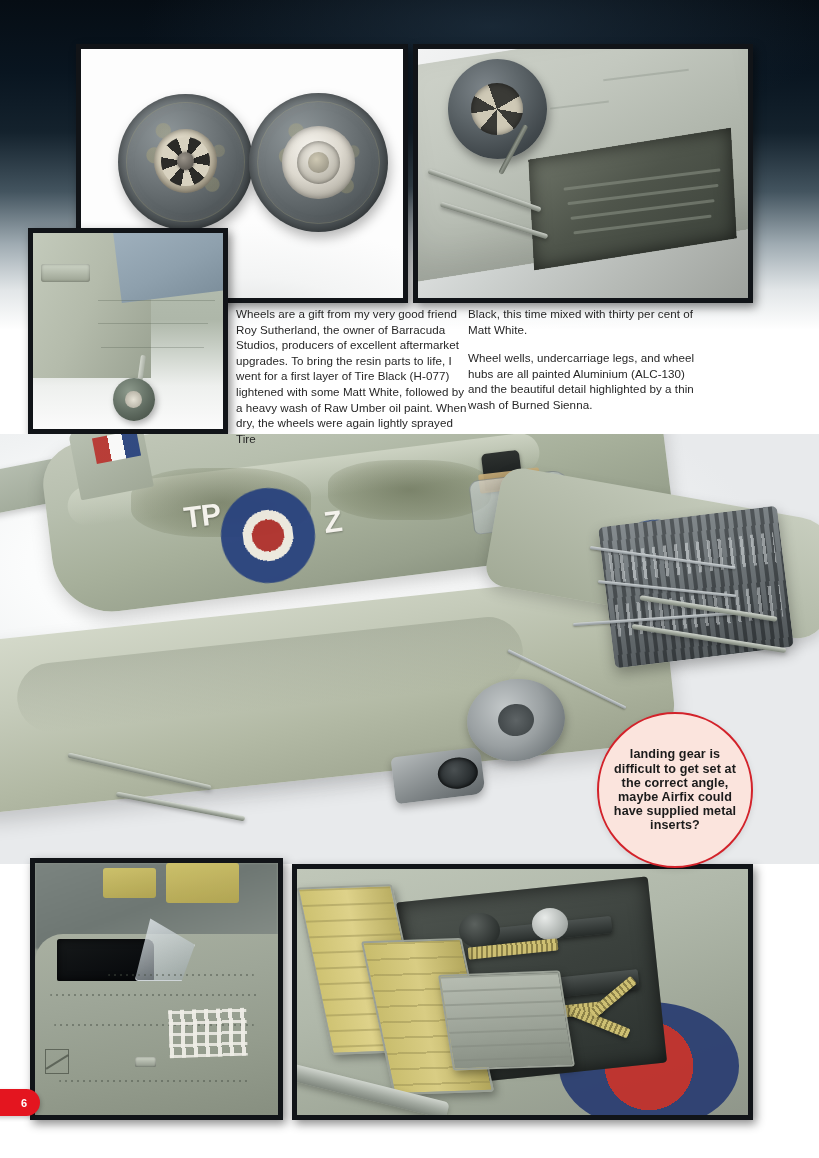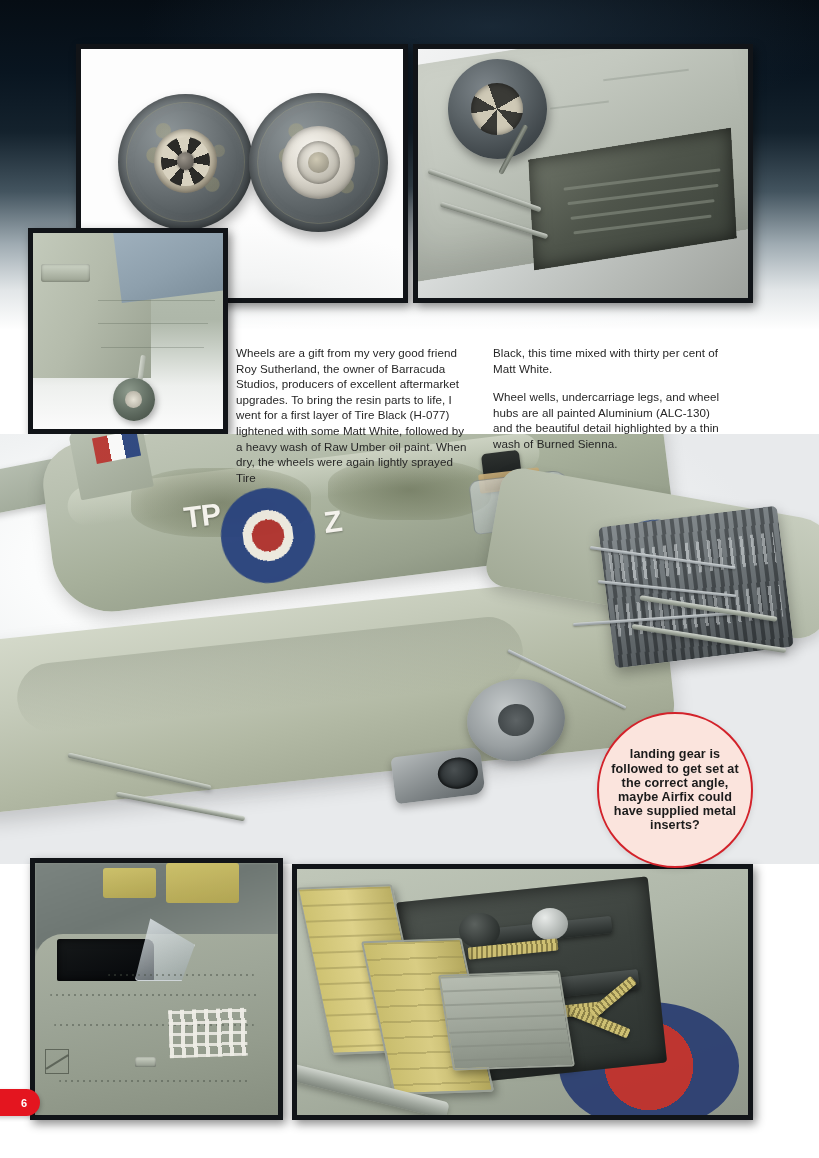--- a/index.html
+++ b/index.html
@@ -268,23 +268,23 @@
     background:radial-gradient(circle at 38% 32%,#5b615e,#2a2f2d 75%);}
   .gb-metal{position:absolute;border-radius:50%;
     background:radial-gradient(circle at 36% 30%,#e8ebe9,#b4b9b6 55%,#868b88 100%);}
   .gb-roundel{position:absolute;right:2%;bottom:-6%;width:40%;height:52%;border-radius:50%;
     background:radial-gradient(circle, #c0302b 0 40%, #2c3f72 40% 100%);opacity:.95;filter:blur(.4px);}
   .gb-leg{position:absolute;left:-2%;bottom:6%;width:36%;height:7%;border-radius:5px;transform:rotate(14deg);
     background:linear-gradient(180deg,#cfd4cd,#a0a79e 55%,#7f867d);box-shadow:0 3px 6px rgba(0,0,0,.25);}
 
   
   .textblock{position:absolute;top:306px;width:232px;
-    font-size:11.6px;line-height:15.6px;color:#262626;letter-spacing:.06px;margin-top:39px;}
+    font-size:11.6px;line-height:15.6px;color:#262626;letter-spacing:.06px;}
   .col-left{left:236px;}
-  .col-right{left:493px;}
+  .col-right{left:468px;}
   .textblock p{margin:0 0 13px 0;}
 
   
   .page-tab{position:absolute;left:-16px;top:1089px;width:56px;height:27px;border-radius:14px;
     background:#e4151f;display:flex;align-items:center;justify-content:flex-end;
     padding-right:13px;box-sizing:border-box;z-index:8;box-shadow:1px 2px 4px rgba(0,0,0,.22);}
   .page-tab span{color:#fff;font-size:11px;font-weight:700;}
 </style>
 </head>
 <body>
@@ -373,21 +373,21 @@
     <div class="hu-bellhousing"></div>
     <div class="hu-exhaust"></div>
 
     <div class="hu-gun" style="left:78%;top:40%;width:17%;transform:rotate(9deg);"></div>
     <div class="hu-gun" style="left:77%;top:47%;width:19%;transform:rotate(9deg);"></div>
     <div class="hu-gun" style="left:8%;top:78%;width:18%;transform:rotate(13deg);"></div>
     <div class="hu-gun" style="left:14%;top:86%;width:16%;transform:rotate(11deg);"></div>
   </div>
 
   <div class="callout">
-    <div class="callout-text">landing gear is followed to get set at the correct angle, maybe Airfix could have supplied metal inserts?</div>
+    <div class="callout-text">landing gear is difficult to get set at the correct angle, maybe Airfix could have supplied metal inserts?</div>
   </div>
 
   <div class="photo framed p-cockpit">
     <div class="ph-inner">
       <div class="ck-bg"></div>
       <div class="ck-panel" style="left:28%;top:2%;width:22%;height:12%;"></div>
       <div class="ck-panel" style="left:54%;top:0%;width:30%;height:16%;"></div>
       <div class="ck-fuse"></div>
       <div class="ck-open"></div>
       <div class="ck-canopy"></div>

